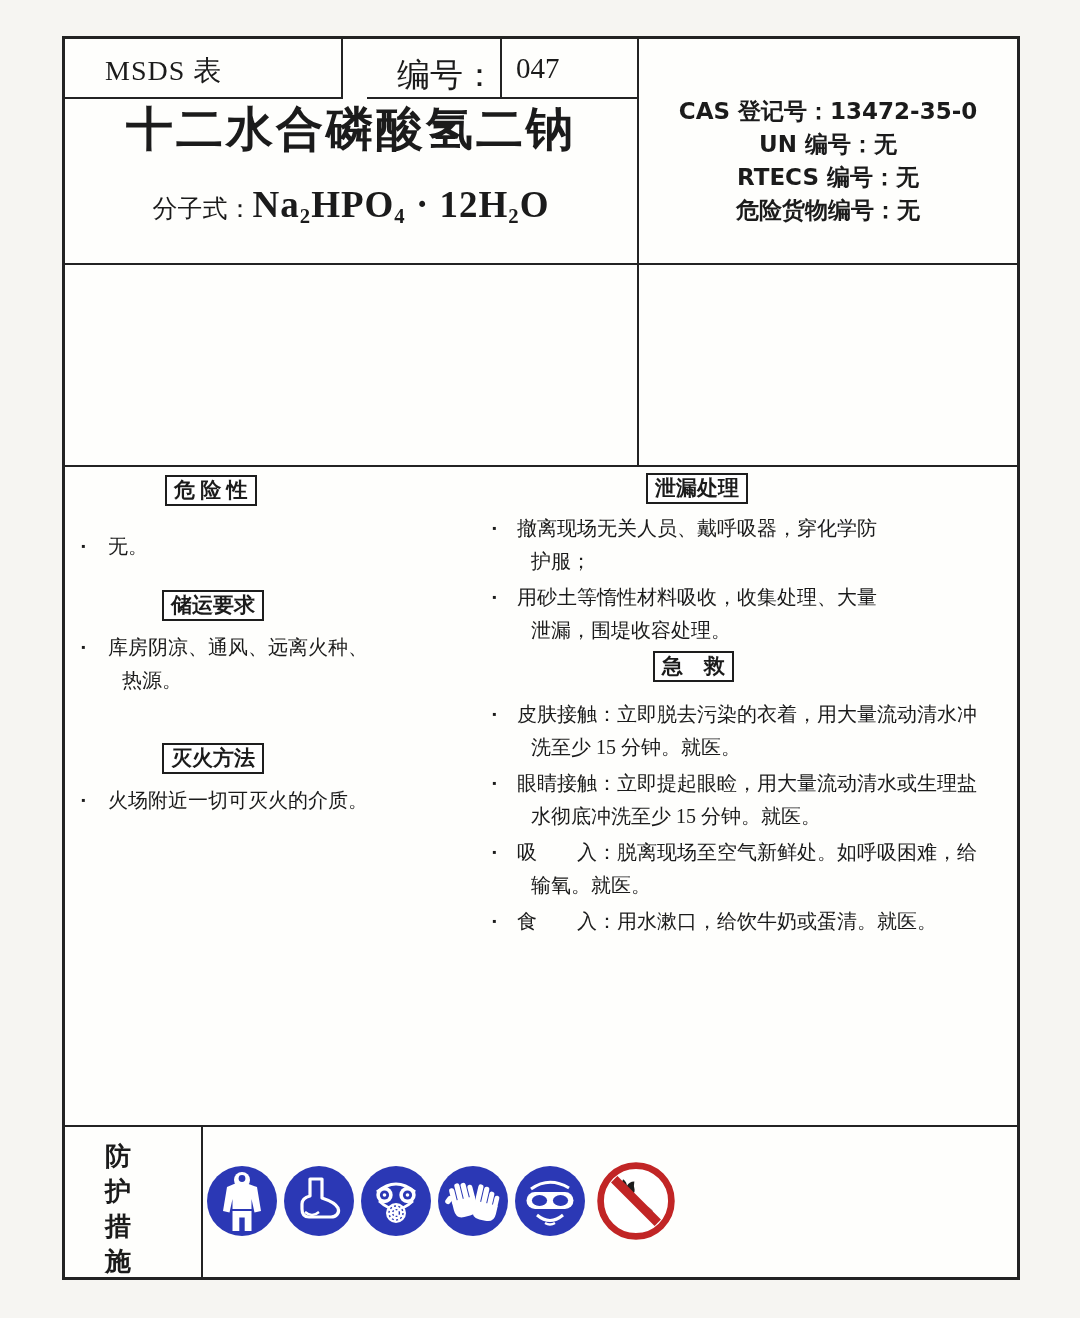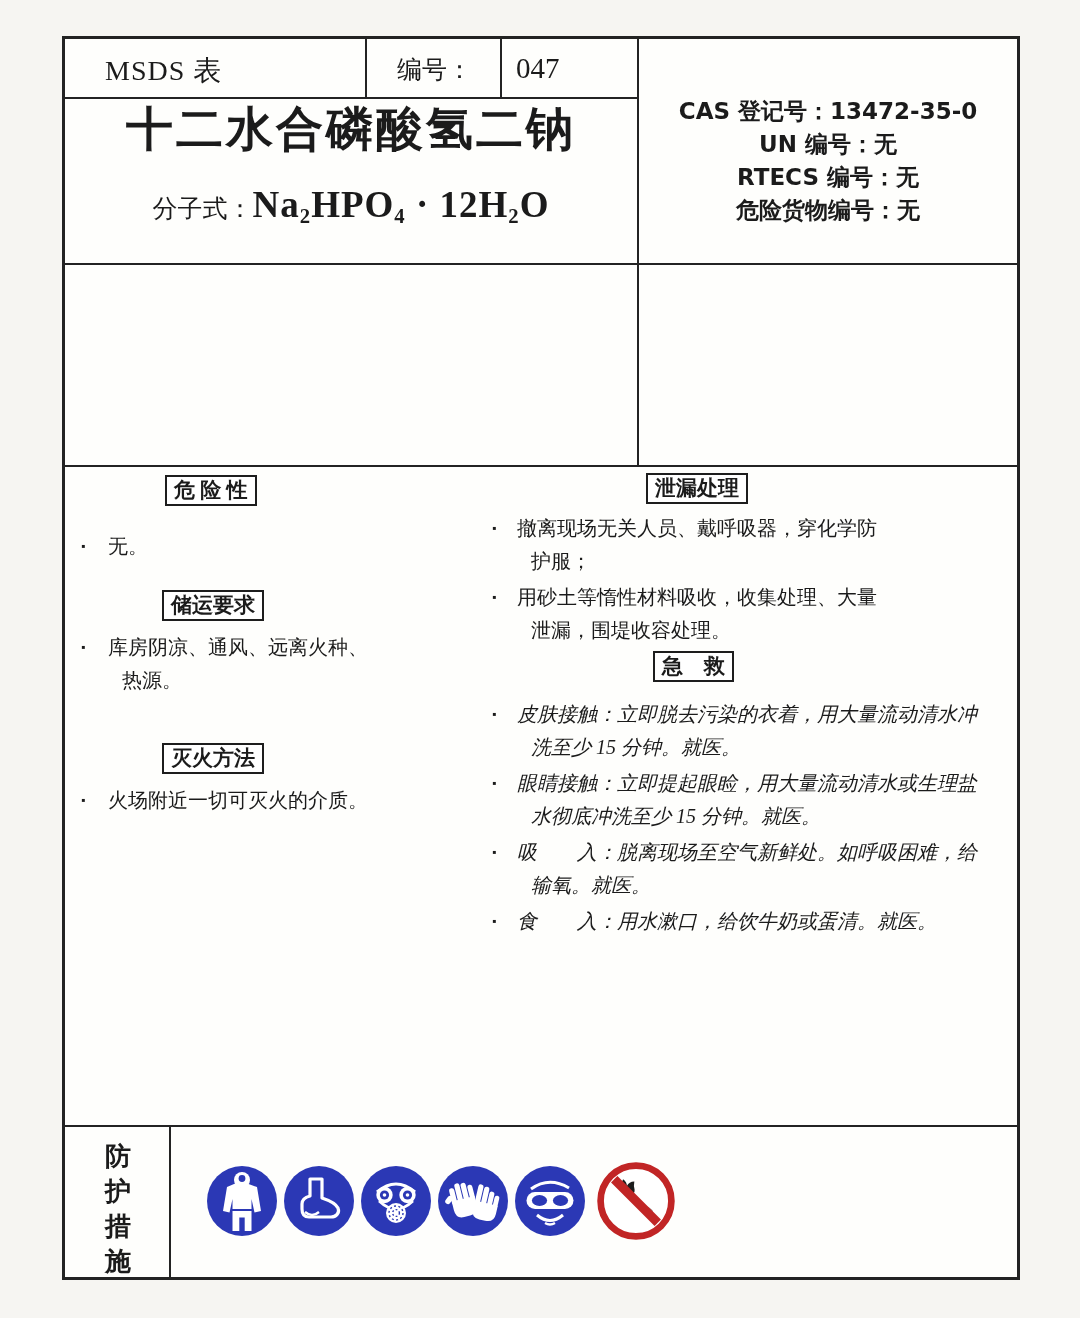--- a/index.html
+++ b/index.html
@@ -12,22 +12,22 @@
   }
   .doc {
     position:absolute; left:62px; top:36px; width:958px; height:1244px;
     background:#fefefc; border:3px solid #232323; box-sizing:border-box;
   }
   .cell { position:absolute; box-sizing:border-box; }
   .br { border-right:2px solid #232323; }
   .bb { border-bottom:2px solid #232323; }
 
   
-  .c-msds     { left:0;     top:0; width:302px; height:60px; font-size:28px; padding:13px 0 5px 40px; letter-spacing:1px; font-weight:500; }
-  .c-no-label { left:302px; top:0; width:135px; height:60px; font-size:25px; padding:14px 0 0 30px; }
+  .c-msds     { left:0;     top:0; width:278px; height:60px; font-size:28px; padding:13px 0 5px 40px; letter-spacing:1px; font-weight:500; }
+  .c-no-label { left:302px; top:0; width:135px; height:60px; font-size:33px; padding:14px 0 0 30px; }
   .c-no-value { left:437px; top:0; width:137px; height:60px; font-size:29px; padding:13px 0 0 14px; }
 
   
   .c-cas {
     left:574px; top:0; width:378px; height:226px;
     text-align:center; padding-top:56px;
     font-family:"DejaVu Sans","Liberation Sans",sans-serif;
     font-weight:bold; font-size:23px; line-height:33px;
   }
   .id-row { white-space:nowrap; }
@@ -60,24 +60,24 @@
   .itext { display:inline-block; padding-left:14px; text-indent:-14px; vertical-align:top; }
 
   .sec-hazard   { margin-top:8px; }   .sec-hazard .sec-heading   { margin-left:88px; }  .sec-hazard .items   { margin-top:24px; }
   .sec-storage  { margin-top:19px; }  .sec-storage .sec-heading  { margin-left:85px;margin-top:8px; }  .sec-storage .items  { margin-top:10px; }
   .sec-fire     { margin-top:46px; }  .sec-fire .sec-heading     { margin-left:85px; }  .sec-fire .items     { margin-top:10px; }
   .sec-spill    { margin-top:6px; }   .sec-spill .sec-heading    { margin-left:158px; } .sec-spill .items    { margin-top:8px; }
   .sec-firstaid { margin-top:4px; }   .sec-firstaid .sec-heading { margin-left:165px; } .sec-firstaid .items { margin-top:16px; }
 
   .sec-hazard .itext, .sec-storage .itext, .sec-fire .itext { max-width:250px; }
   .sec-spill .itext    { max-width:355px; }
-  .sec-firstaid .itext { max-width:455px;font-style:italic; }
-
-  
-  .c-prot-label { left:0; top:1088px; width:106px; height:150px; padding:12px 0 0 40px; }
+  .sec-firstaid .itext { max-width:455px; }
+
+  
+  .c-prot-label { left:0; top:1088px; width:138px; height:150px; padding:12px 0 0 40px; }
   .prot-label-text {
     display:block; width:30px; font-size:26px; font-weight:bold;
     line-height:35px; word-break:break-all; letter-spacing:0;
   }
   .c-prot-icons {
     left:133px; top:1088px; width:819px; height:150px;
     display:flex; align-items:flex-start; padding:38px 0 0 8px; gap:5px;
   }
   .ppe-icon { width:72px; height:72px; flex:0 0 auto; }
   .ppe-icon.prohibition { width:78px; height:78px; margin-left:6px; margin-top:-3px; }

